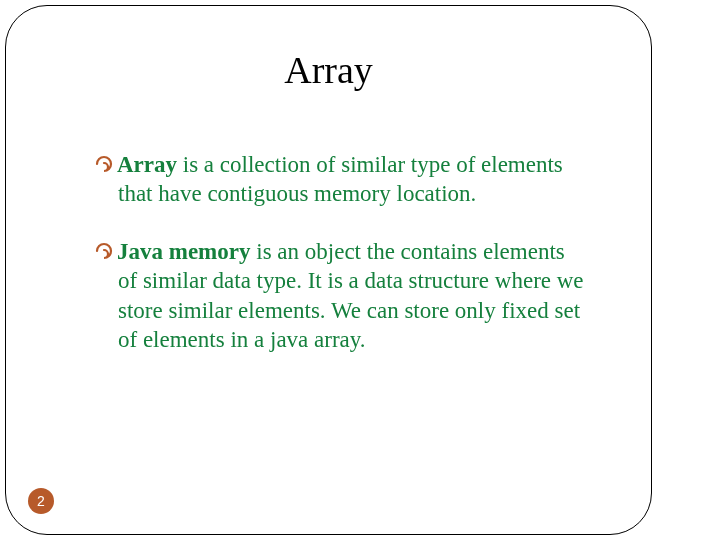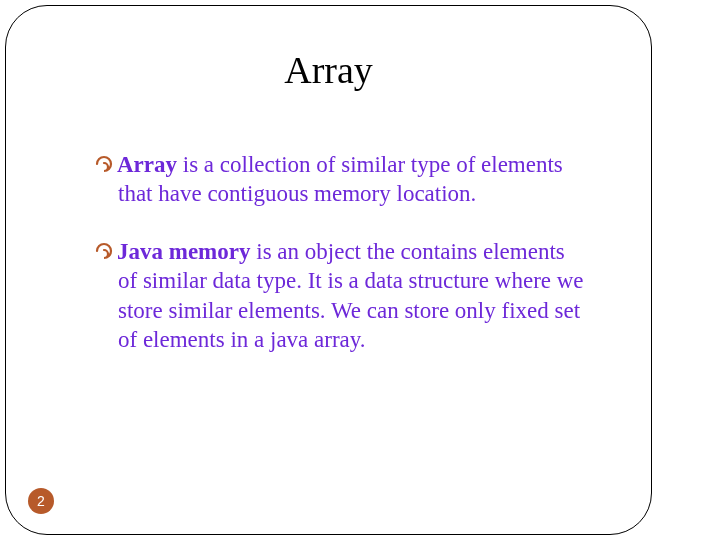--- a/index.html
+++ b/index.html
@@ -27,21 +27,21 @@
     text-align: center;
     font-size: 38px;
     color: #000;
     font-weight: 400;
   }
   .content {
     position: absolute;
     top: 150px;
     left: 96px;
     right: 70px;
-    color: #6d28d9;
+    color: #15803d;
   }
   .bullet-item {
     position: relative;
     margin-bottom: 28px;
     font-size: 23px;
     line-height: 1.28;
   }
   .bullet-icon {
     position: absolute;
     left: -2px;

